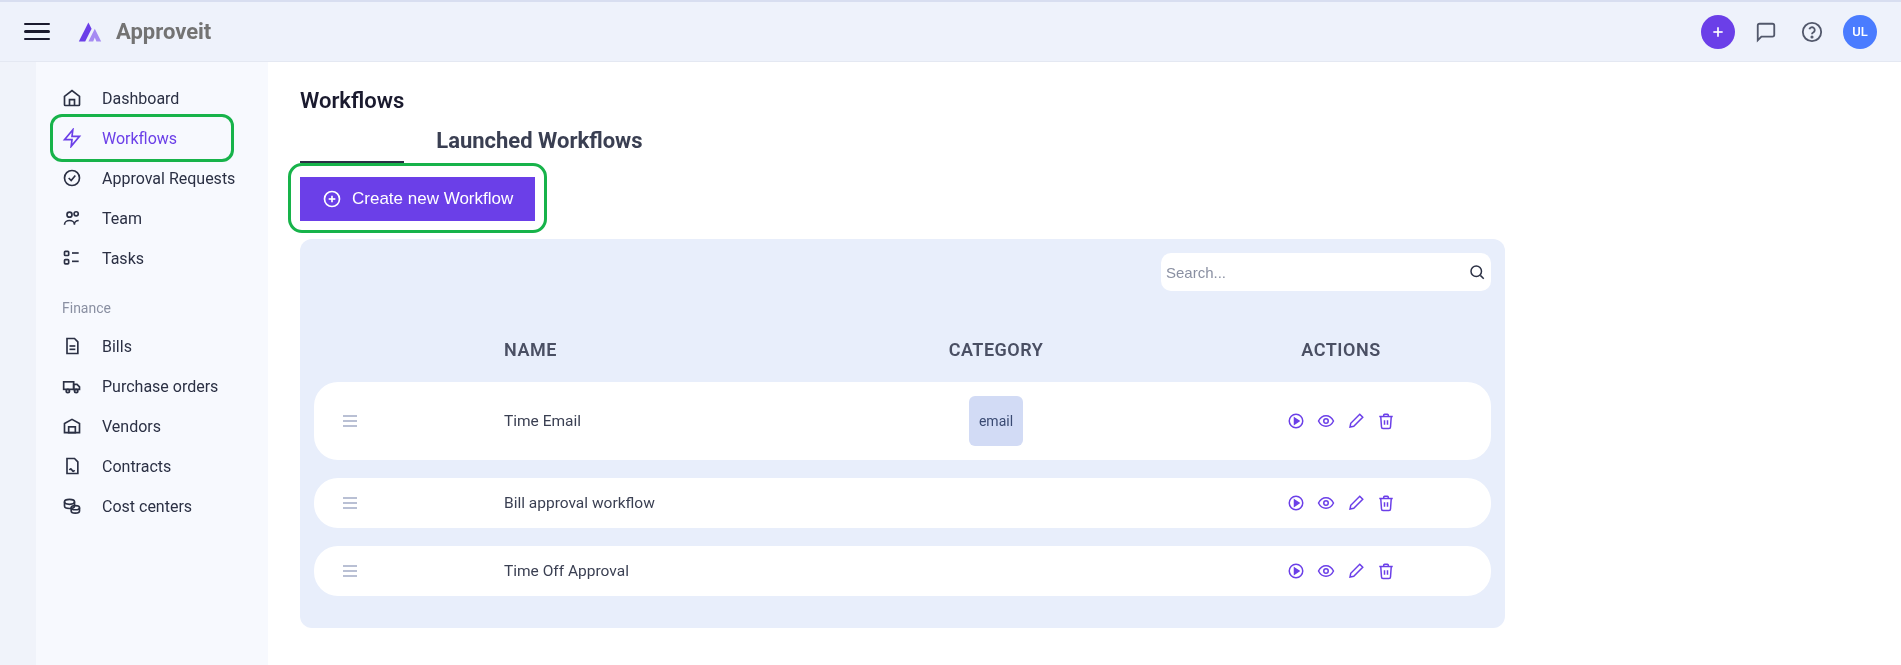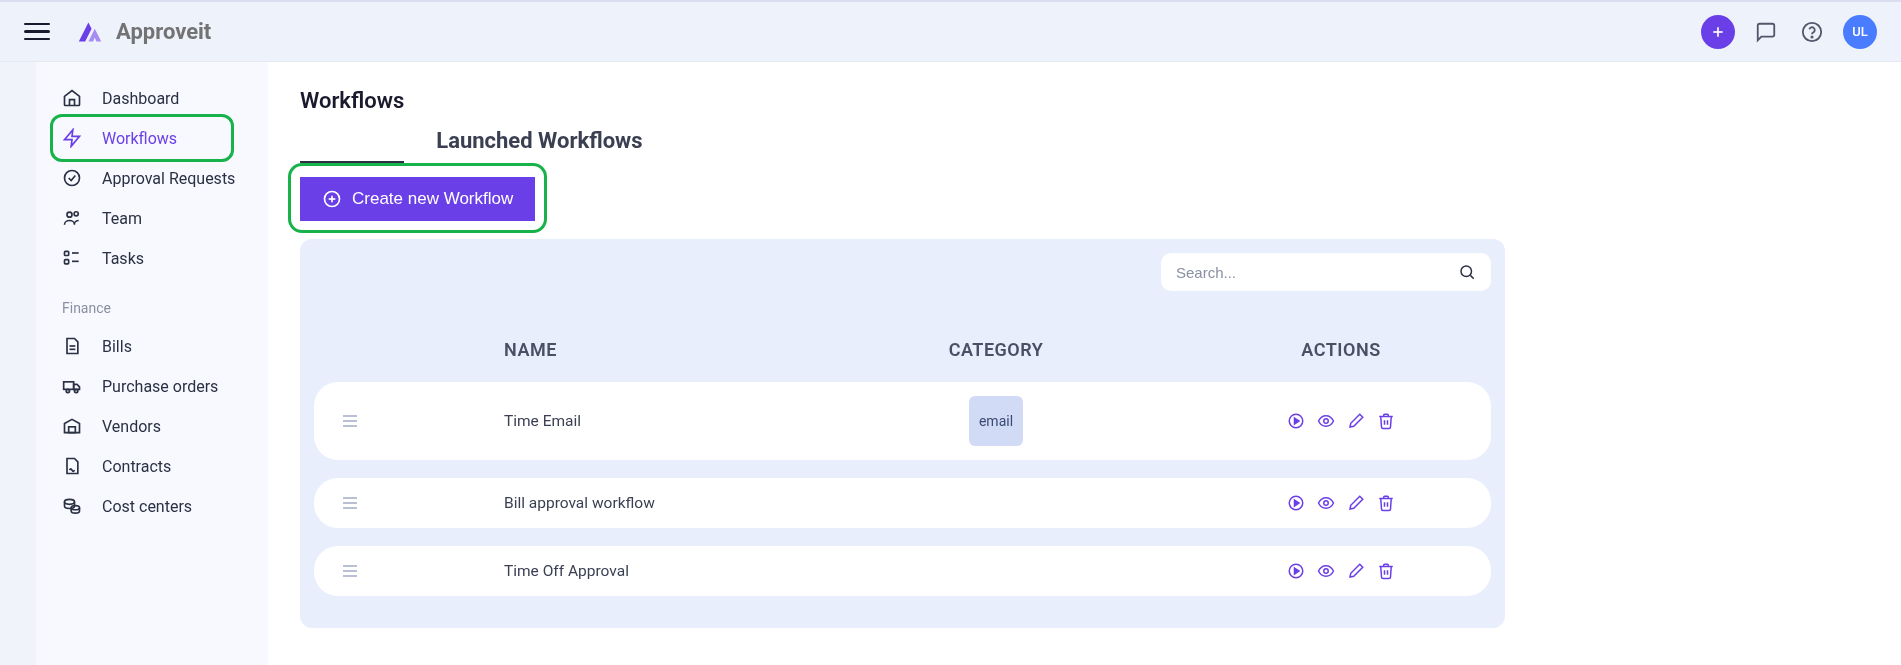--- a/index.html
+++ b/index.html
@@ -38,21 +38,21 @@
 .tab { font-size: 22px; font-weight: 600; color: #1a1a2e; padding: 6px 0 10px; cursor: pointer; }
 .tab.inactive { font-weight: 700; color: #3a3f52; margin-top: 40px; }
 .tab.active { border-bottom: 2px solid #2b3044; }
 
 .create-wrap { position: relative; display:inline-block; margin-bottom: 18px; }
 .create-wrap::before { content:""; position:absolute; left:-12px; top:-14px; right:-12px; bottom:-12px; border:3px solid #17b34a; border-radius:14px; pointer-events:none; }
 .create-btn { background: #6b3fe8; color: #fff; border: none; border-radius: 0; padding: 12px 22px; font-size: 17px; display: inline-flex; align-items: center; gap: 10px; cursor: pointer; }
 
 .panel { background: #e8eefb; border-radius: 12px; padding: 14px; }
 .search-row { display:flex; justify-content:flex-end; margin-bottom: 14px; }
-.search-box { width: 330px; background:#fff; border-radius: 10px; padding: 10px 15px; display:flex; align-items:center; gap:8px; }
+.search-box { width: 330px; background:#fff; border-radius: 10px; padding: 10px 5px; display:flex; align-items:center; gap:8px; }
 .search-box input { flex:1; border:none; outline:none; font-size:15px; color:#2b3044; background:transparent; }
 .search-box input::placeholder { color:#8a90a2; }
 
 .table-header { display:grid; grid-template-columns: 170px 1fr 430px 260px; padding: 34px 20px 22px; }
 .th { font-size:18px; font-weight:600; letter-spacing: .5px; color:#4a4f63; text-transform: uppercase; }
 .th.center { text-align:center; }
 
 .table-row { background:#fff; border-radius: 24px; display:grid; grid-template-columns: 170px 1fr 430px 260px; align-items:center; padding: 14px 20px; margin-bottom: 18px; }
 .drag-handle { color:#b9c0d4; display:flex; justify-content:flex-start; padding-left: 8px; }
 .cell-name { font-size:15.5px; color:#3a3f52; }

